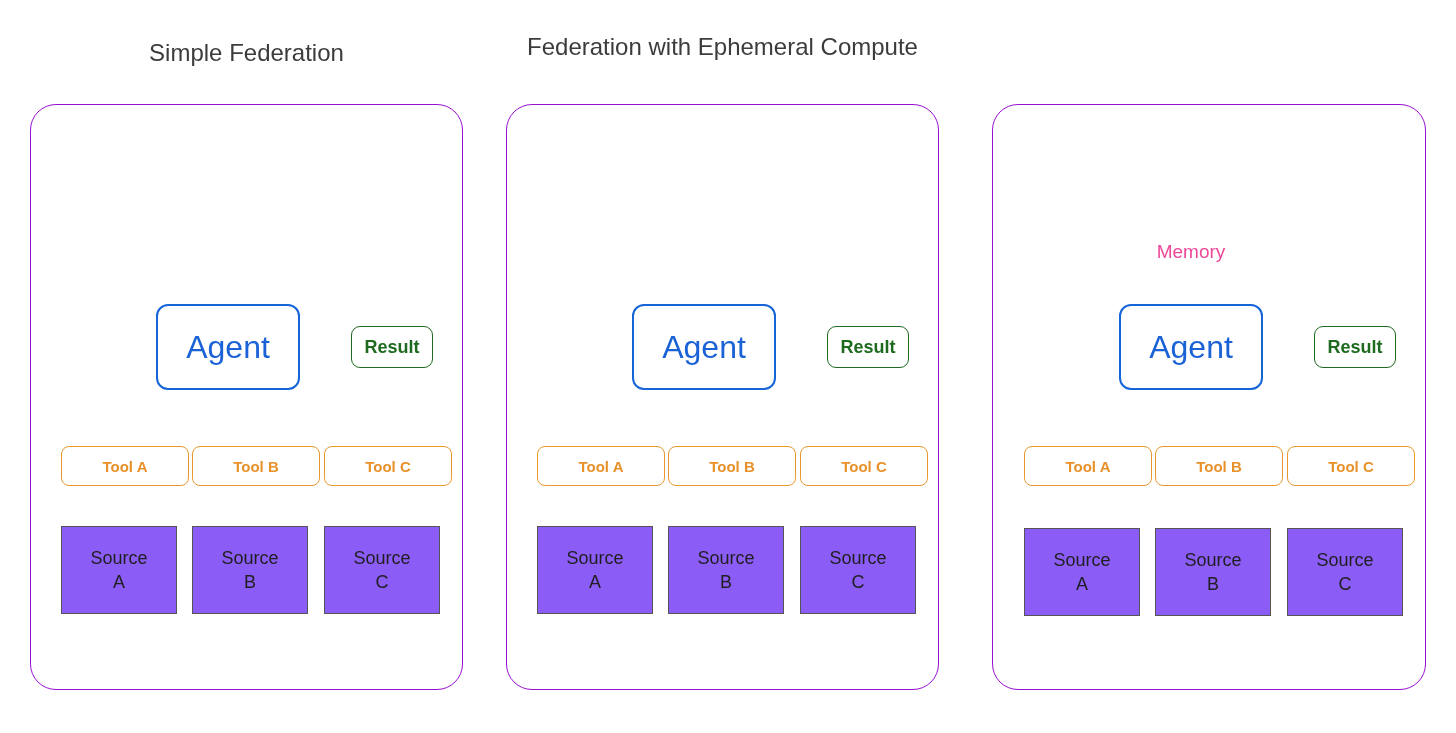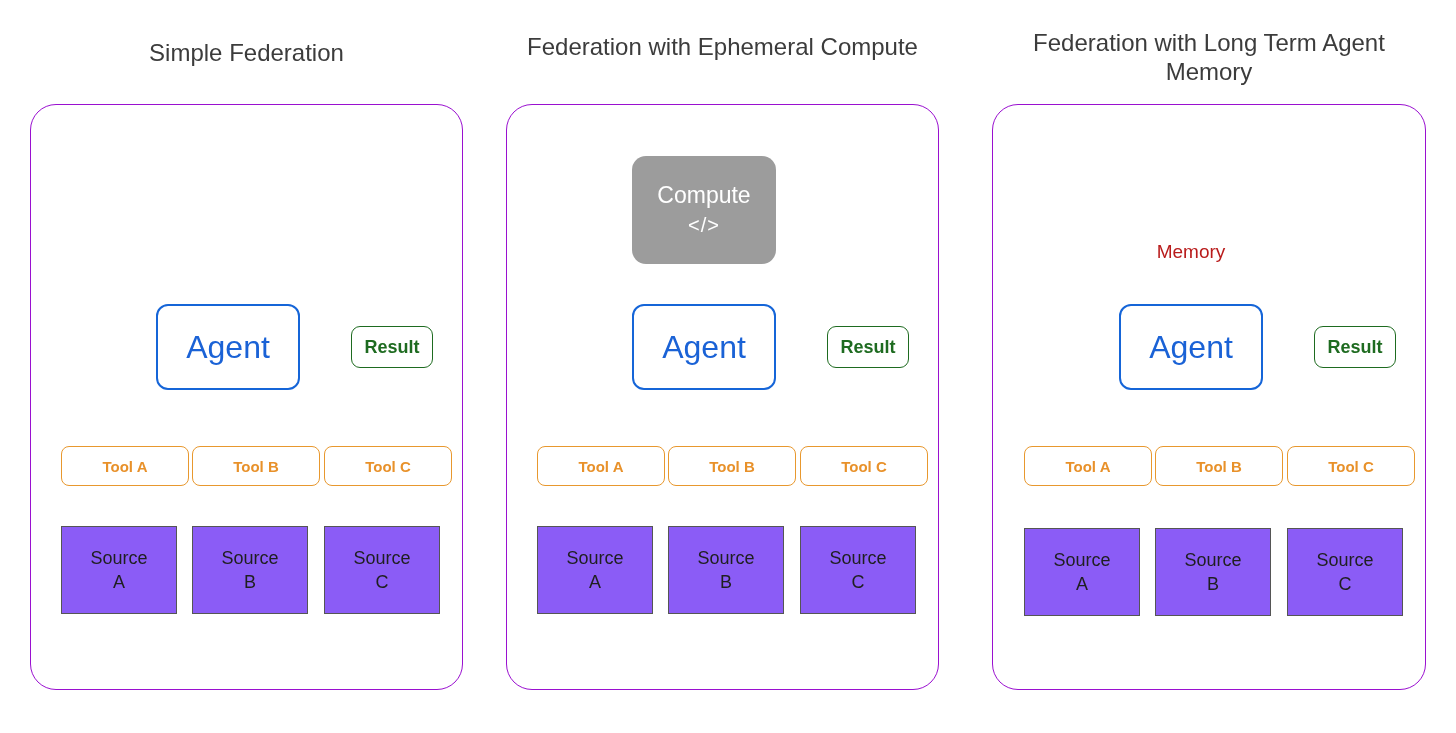--- a/index.html
+++ b/index.html
@@ -134,21 +134,21 @@
     font-family: "Liberation Sans", sans-serif;
   }
   .compute-code { font-size: 20px; letter-spacing: 1px; }
 
   
   .memory-label {
     position: absolute;
     width: 140px;
     text-align: center;
     font-size: 19px;
-    color: #b91c1c;
+    color: #ec4899;
   }
 
   .svg-layer {
     position: absolute;
     left: 0;
     top: 0;
     width: 1456px;
     height: 733px;
     pointer-events: none;
   }
@@ -239,21 +239,20 @@
       <line x1="1213" y1="412" x2="1213" y2="442" stroke="#555555" stroke-width="1.8" marker-end="url(#arrowEnd)"></line>
       <line x1="1345" y1="412" x2="1345" y2="442" stroke="#555555" stroke-width="1.8" marker-end="url(#arrowEnd)"></line>
       <line x1="1082" y1="490" x2="1082" y2="522" stroke="#555555" stroke-width="1.8" marker-end="url(#arrowEnd)" marker-start="url(#arrowStart)"></line>
       <line x1="1213" y1="490" x2="1213" y2="522" stroke="#555555" stroke-width="1.8" marker-end="url(#arrowEnd)" marker-start="url(#arrowStart)"></line>
       <line x1="1345" y1="490" x2="1345" y2="522" stroke="#555555" stroke-width="1.8" marker-end="url(#arrowEnd)" marker-start="url(#arrowStart)"></line>
     </g>
   </svg>
 
   <div class="panel-title pt-1">Simple Federation</div>
   <div class="panel-title pt-2">Federation with Ephemeral Compute</div>
-  <div class="panel-title pt-3">Federation with Long Term Agent Memory</div>
 
   <div class="panel panel-1"></div>
   <div class="panel panel-2"></div>
   <div class="panel panel-3"></div>
 
   <div class="agent-box" style="left:156px; top:304px;">Agent</div>
   <div class="result-box" style="left:351px; top:326px;">Result</div>
 
   <div class="tool-box" style="left:61px;  top:446px;">Tool A</div>
   <div class="tool-box" style="left:192px; top:446px;">Tool B</div>
@@ -262,24 +261,20 @@
   <div class="source-box" style="left:61px;  top:526px;">
     <span><span>Source</span><br><span>A</span></span>
   </div>
   <div class="source-box" style="left:192px; top:526px;">
     <span><span>Source</span><br><span>B</span></span>
   </div>
   <div class="source-box" style="left:324px; top:526px;">
     <span><span>Source</span><br><span>C</span></span>
   </div>
 
-  <div class="compute-box" style="left:632px; top:156px;">
-    <span>Compute</span>
-    <span class="compute-code">&lt;/&gt;</span>
-  </div>
 
   <div class="agent-box" style="left:632px; top:304px;">Agent</div>
   <div class="result-box" style="left:827px; top:326px;">Result</div>
 
   <div class="tool-box" style="left:537px; top:446px;">Tool A</div>
   <div class="tool-box" style="left:668px; top:446px;">Tool B</div>
   <div class="tool-box" style="left:800px; top:446px;">Tool C</div>
 
   <div class="source-box" style="left:537px; top:526px;">
     <span><span>Source</span><br><span>A</span></span>

